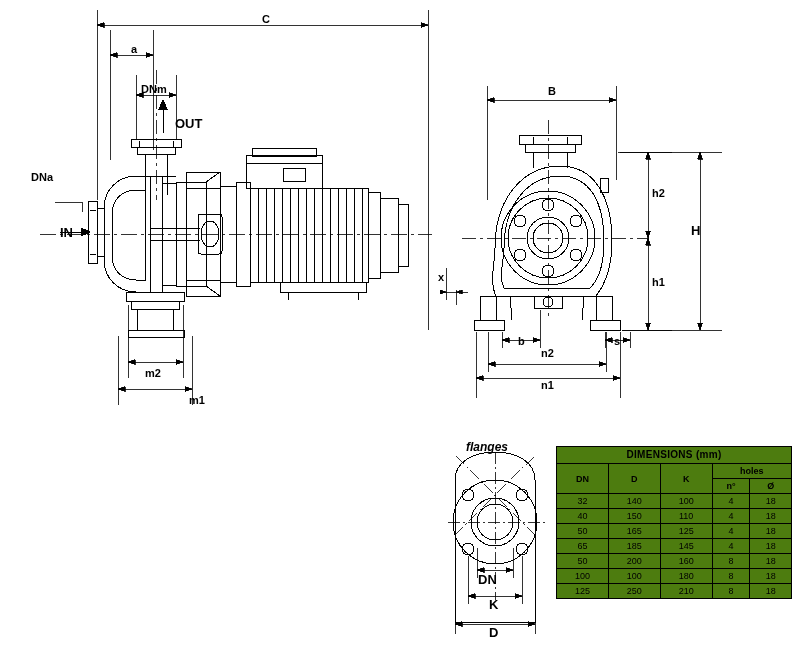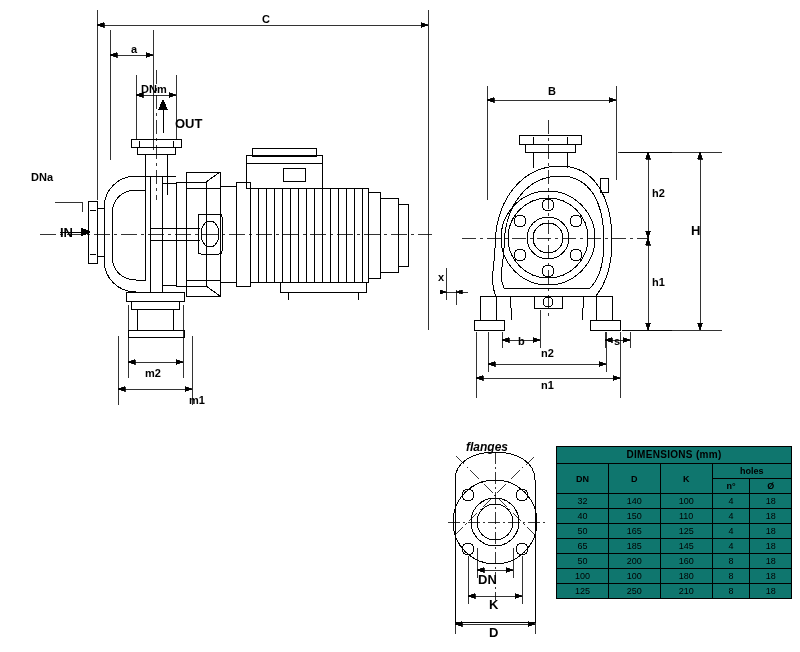--- a/index.html
+++ b/index.html
@@ -40,21 +40,21 @@
   
   #dims-table {
     position: absolute;
     left: 556px;
     top: 446px;
     width: 236px;
     border-collapse: collapse;
     font-family: "Liberation Sans", sans-serif;
     font-size: 9px;
     font-weight: bold;
-    background: #0f766e;
+    background: #4d7c0f;
   }
   #dims-table th, #dims-table td {
     border: 1px solid #000;
     text-align: center;
     padding: 0;
     height: 14px;
     line-height: 14px;
   }
   #dims-table th.title {
     font-size: 10px;

